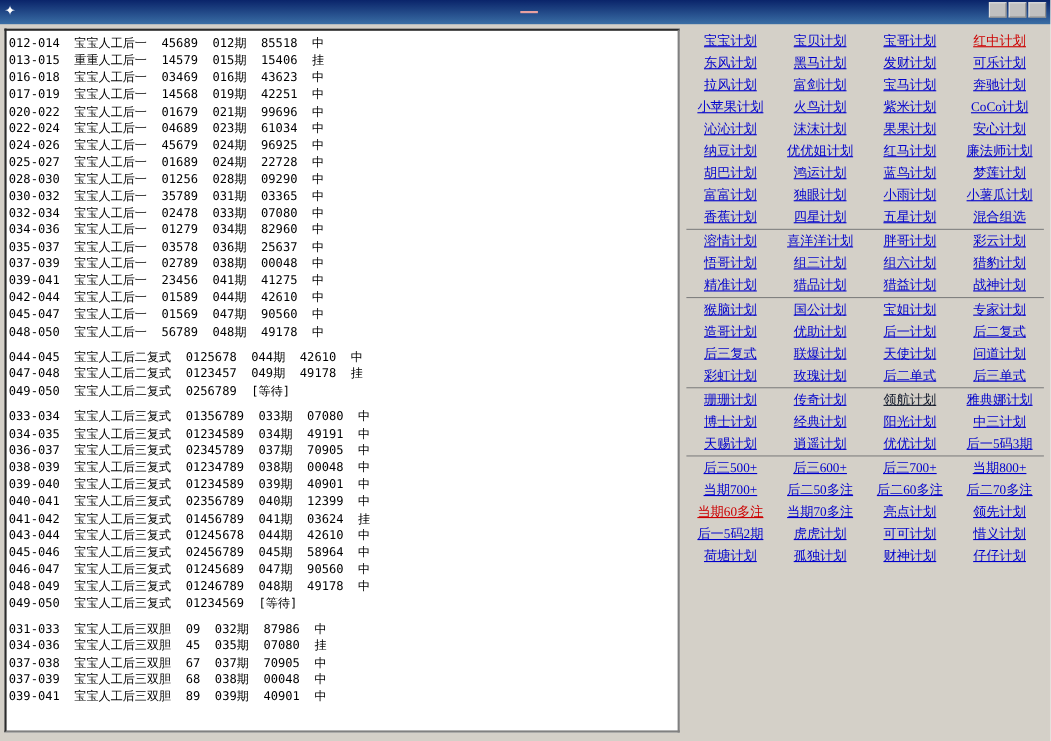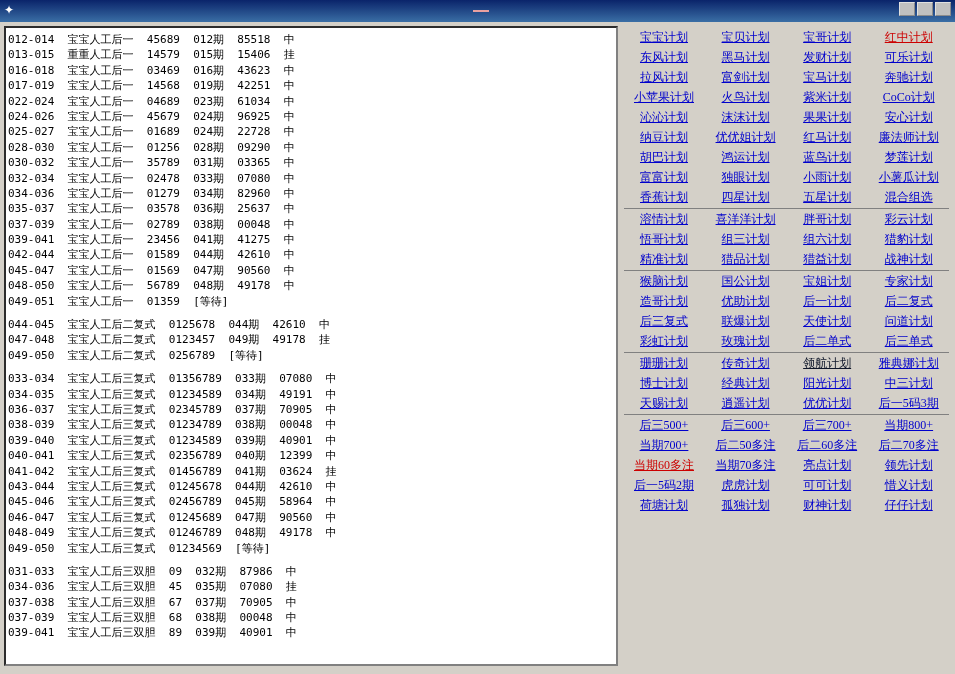--- a/index.html
+++ b/index.html
@@ -159,34 +159,34 @@
 </div>
 
 <div class="window-body">
 
   <div class="left-panel">
     <div class="left-panel-content" id="leftContent">
     <div class="text-line" style="color: rgb(0, 0, 0);">012-014  宝宝人工后一  45689  012期  85518  中</div>
         <div class="text-line" style="color: rgb(0, 0, 0);">013-015  重重人工后一  14579  015期  15406  挂</div>
         <div class="text-line" style="color: rgb(0, 0, 0);">016-018  宝宝人工后一  03469  016期  43623  中</div>
         <div class="text-line" style="color: rgb(0, 0, 0);">017-019  宝宝人工后一  14568  019期  42251  中</div>
+        <div class="text-line" style="color: rgb(0, 0, 0);">020-022  宝宝人工后一  01679  021期  99696  中</div>
         <div class="text-line" style="color: rgb(0, 0, 0);">022-024  宝宝人工后一  04689  023期  61034  中</div>
         <div class="text-line" style="color: rgb(0, 0, 0);">024-026  宝宝人工后一  45679  024期  96925  中</div>
         <div class="text-line" style="color: rgb(0, 0, 0);">025-027  宝宝人工后一  01689  024期  22728  中</div>
         <div class="text-line" style="color: rgb(0, 0, 0);">028-030  宝宝人工后一  01256  028期  09290  中</div>
         <div class="text-line" style="color: rgb(0, 0, 0);">030-032  宝宝人工后一  35789  031期  03365  中</div>
         <div class="text-line" style="color: rgb(0, 0, 0);">032-034  宝宝人工后一  02478  033期  07080  中</div>
         <div class="text-line" style="color: rgb(0, 0, 0);">034-036  宝宝人工后一  01279  034期  82960  中</div>
         <div class="text-line" style="color: rgb(0, 0, 0);">035-037  宝宝人工后一  03578  036期  25637  中</div>
         <div class="text-line" style="color: rgb(0, 0, 0);">037-039  宝宝人工后一  02789  038期  00048  中</div>
         <div class="text-line" style="color: rgb(0, 0, 0);">039-041  宝宝人工后一  23456  041期  41275  中</div>
         <div class="text-line" style="color: rgb(0, 0, 0);">042-044  宝宝人工后一  01589  044期  42610  中</div>
         <div class="text-line" style="color: rgb(0, 0, 0);">045-047  宝宝人工后一  01569  047期  90560  中</div>
         <div class="text-line" style="color: rgb(0, 0, 0);">048-050  宝宝人工后一  56789  048期  49178  中</div>
-        <div class="text-line" style="color: rgb(0, 0, 0);">049-051  宝宝人工后一  01359  [等待]</div>
         <div class="text-blank"></div>
         <div class="text-line" style="color: rgb(0, 0, 0);">044-045  宝宝人工后二复式  0125678  044期  42610  中</div>
         <div class="text-line" style="color: rgb(0, 0, 0);">047-048  宝宝人工后二复式  0123457  049期  49178  挂</div>
         <div class="text-line" style="color: rgb(0, 0, 0);">049-050  宝宝人工后二复式  0256789  [等待]</div>
         <div class="text-blank"></div>
         <div class="text-line" style="color: rgb(0, 0, 0);">033-034  宝宝人工后三复式  01356789  033期  07080  中</div>
         <div class="text-line" style="color: rgb(0, 0, 0);">034-035  宝宝人工后三复式  01234589  034期  49191  中</div>
         <div class="text-line" style="color: rgb(0, 0, 0);">036-037  宝宝人工后三复式  02345789  037期  70905  中</div>
         <div class="text-line" style="color: rgb(0, 0, 0);">038-039  宝宝人工后三复式  01234789  038期  00048  中</div>
         <div class="text-line" style="color: rgb(0, 0, 0);">039-040  宝宝人工后三复式  01234589  039期  40901  中</div>

